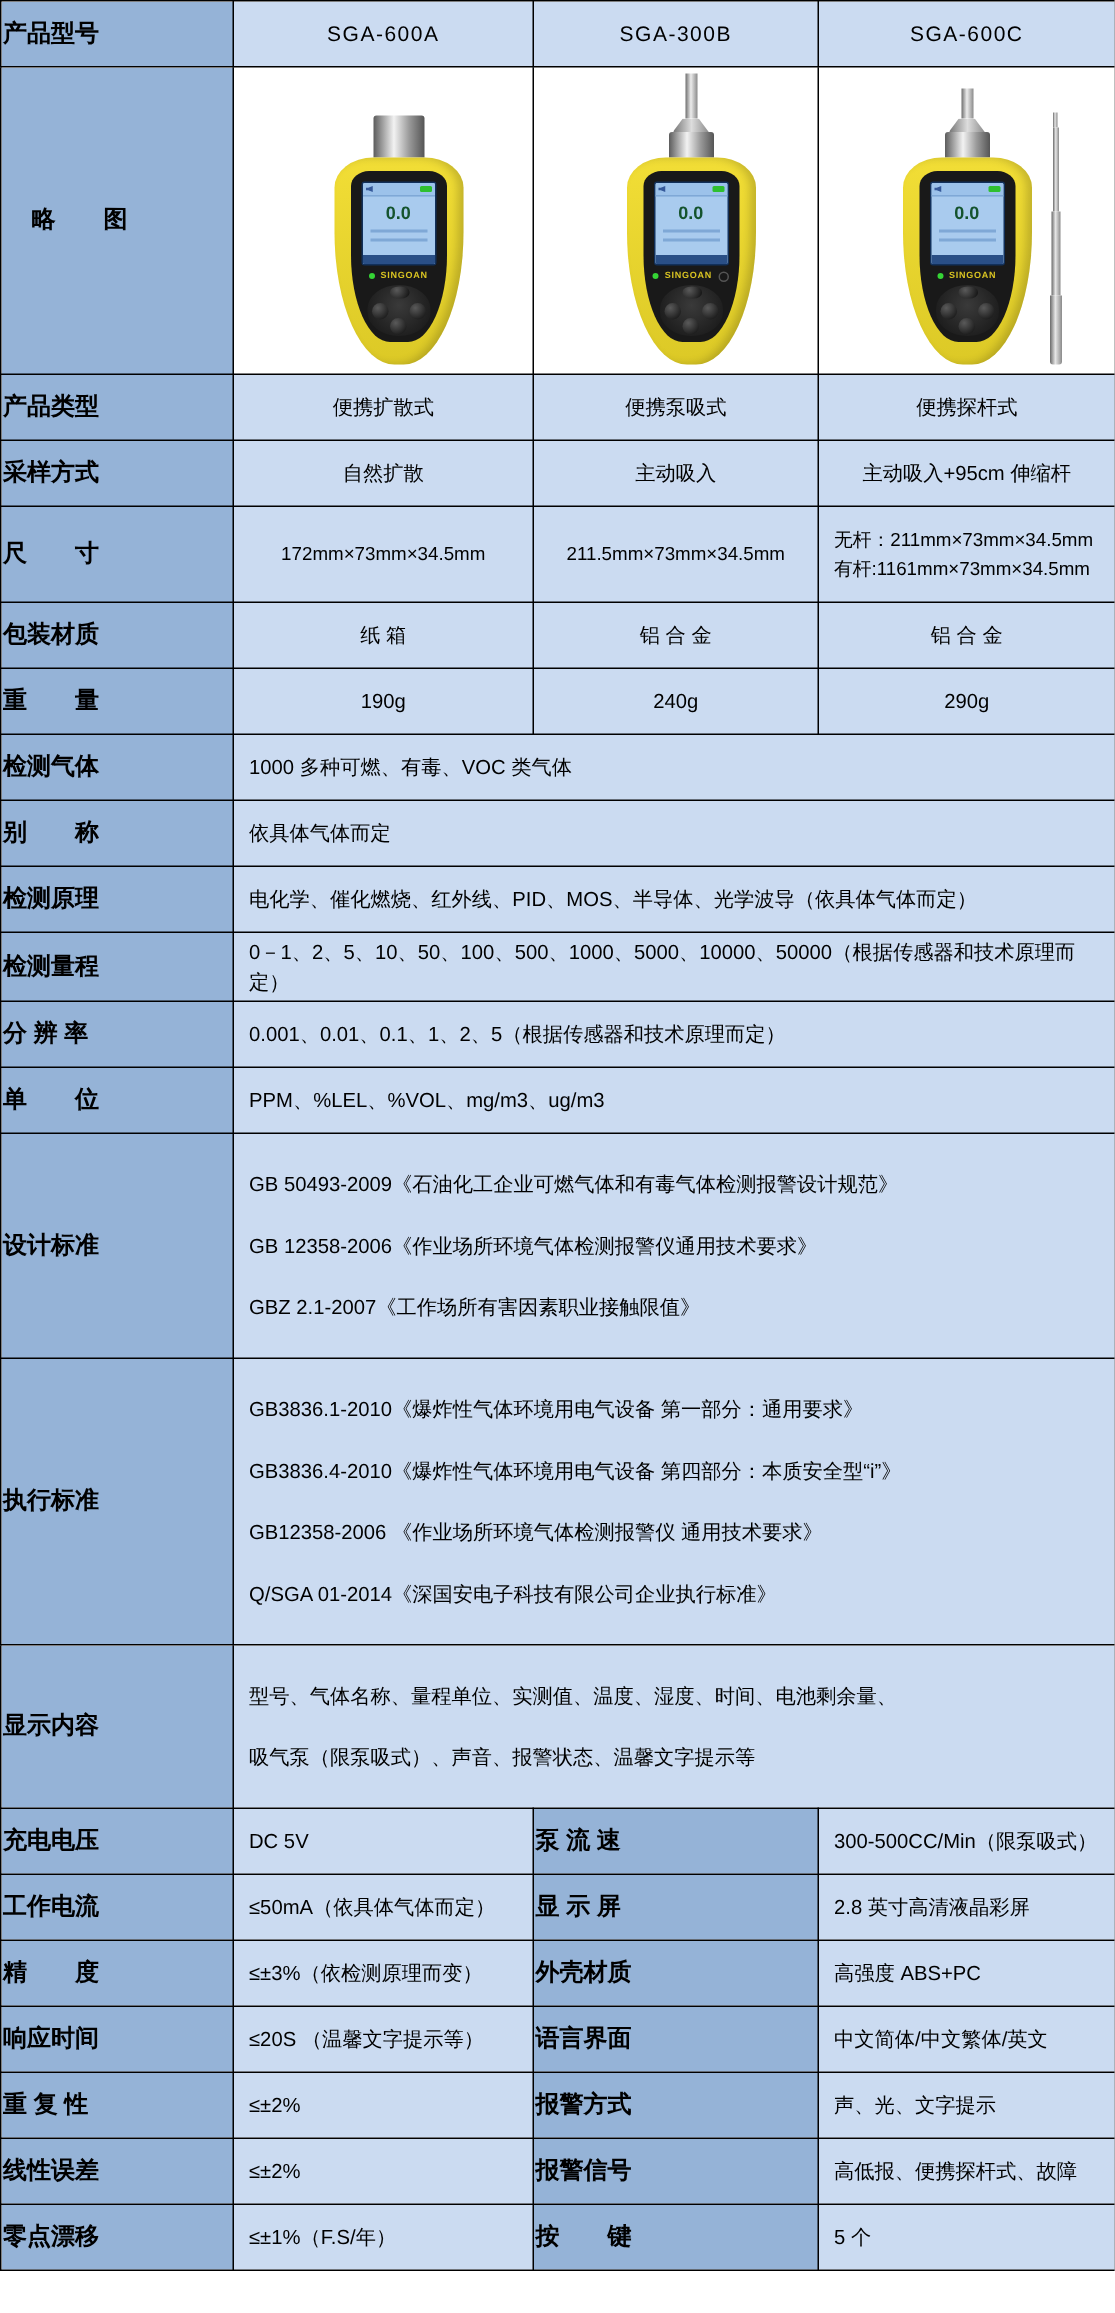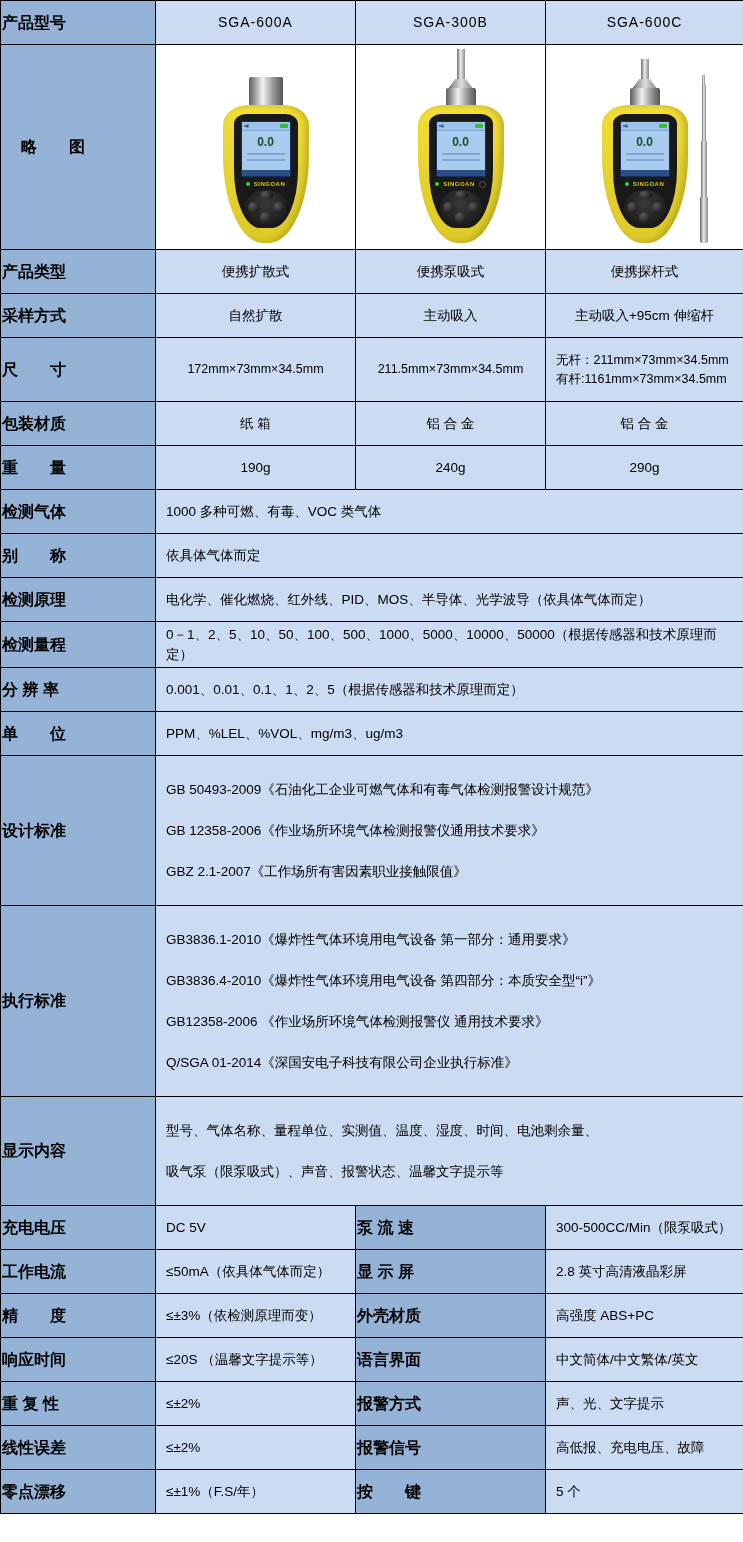--- a/index.html
+++ b/index.html
@@ -282,21 +282,21 @@
     <tr class="h37">
       <td class="lbl">重 复 性</td>
       <td class="val">≤±2%</td>
       <td class="lbl">报警方式</td>
       <td class="val">声、光、文字提示</td>
     </tr>
     <tr class="h37">
       <td class="lbl">线性误差</td>
       <td class="val">≤±2%</td>
       <td class="lbl">报警信号</td>
-      <td class="val">高低报、充电电压、故障</td>
+      <td class="val">高低报、便携探杆式、故障</td>
     </tr>
     <tr class="h37">
       <td class="lbl">零点漂移</td>
       <td class="val">≤±1%（F.S/年）</td>
       <td class="lbl">按　　键</td>
       <td class="val">5 个</td>
     </tr>
 
   </tbody>
 </table>

